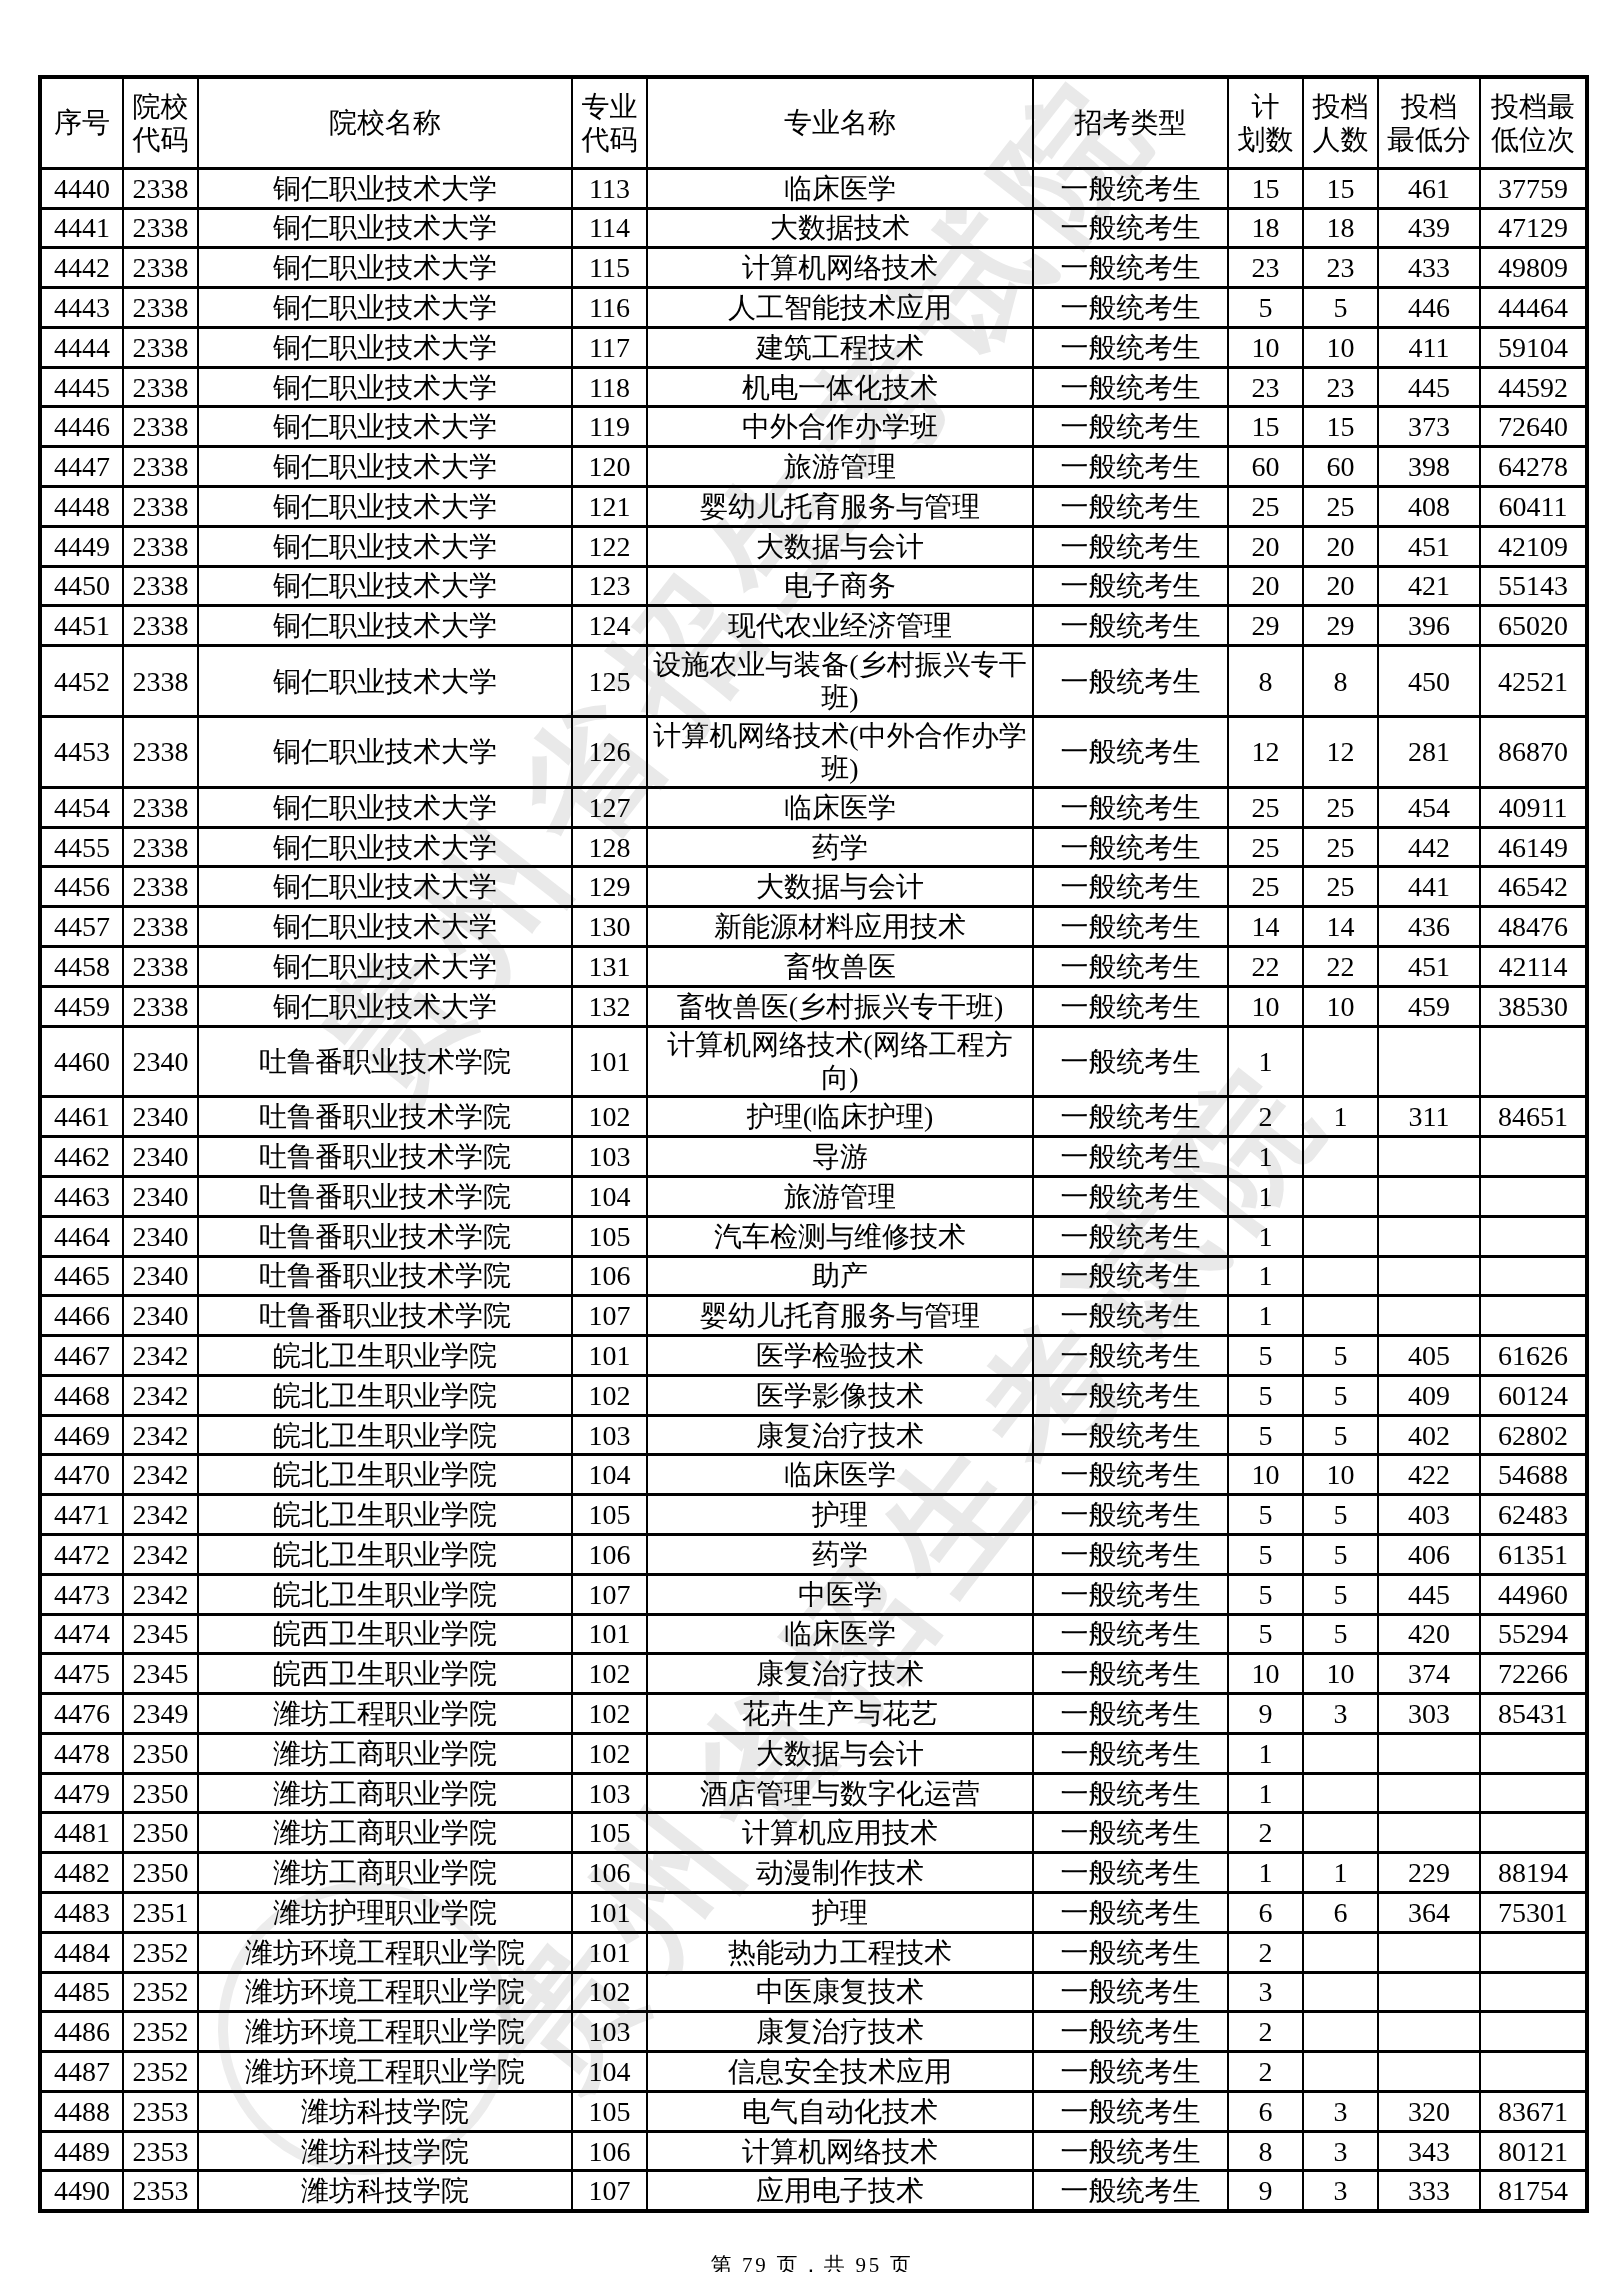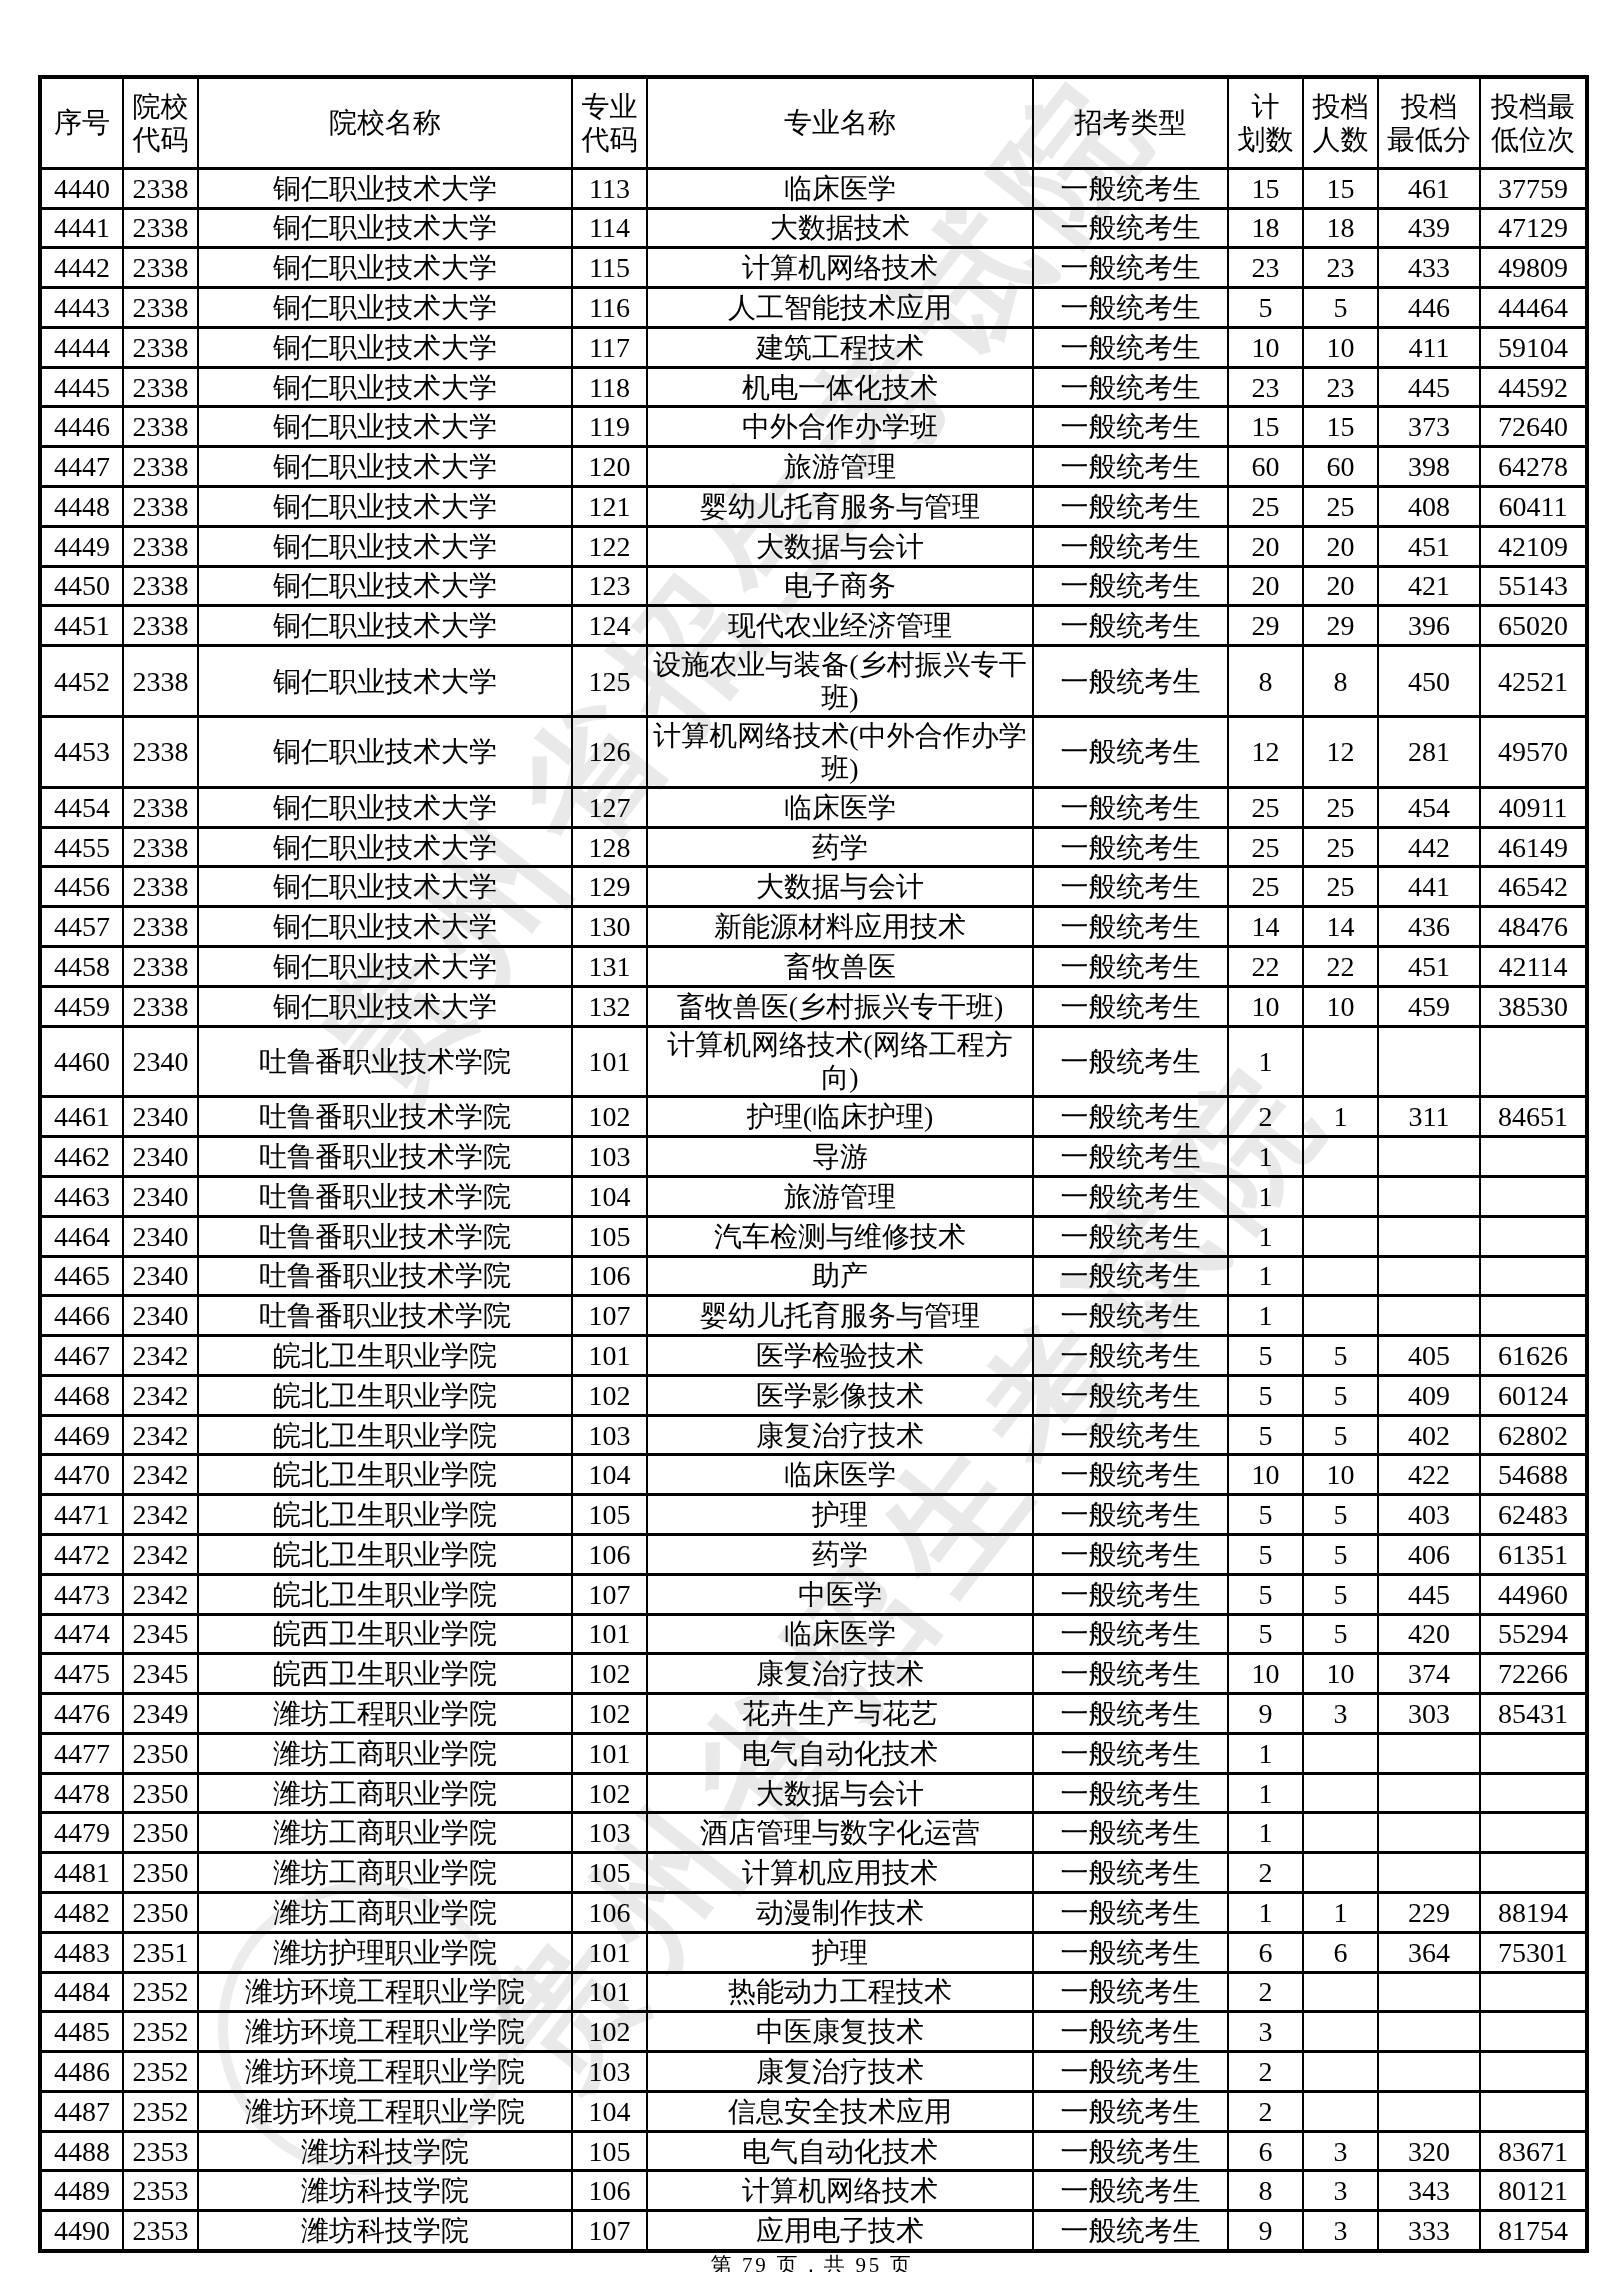--- a/index.html
+++ b/index.html
@@ -291,21 +291,21 @@
         <tr>
           <td>4453</td>
           <td>2338</td>
           <td>铜仁职业技术大学</td>
           <td>126</td>
           <td>计算机网络技术(中外合作办学班)</td>
           <td>一般统考生</td>
           <td>12</td>
           <td>12</td>
           <td>281</td>
-          <td>49570</td>
+          <td>86870</td>
         </tr>
         <tr>
           <td>4454</td>
           <td>2338</td>
           <td>铜仁职业技术大学</td>
           <td>127</td>
           <td>临床医学</td>
           <td>一般统考生</td>
           <td>25</td>
           <td>25</td>
@@ -568,32 +568,20 @@
           <td>4476</td>
           <td>2349</td>
           <td>潍坊工程职业学院</td>
           <td>102</td>
           <td>花卉生产与花艺</td>
           <td>一般统考生</td>
           <td>9</td>
           <td>3</td>
           <td>303</td>
           <td>85431</td>
-        </tr>
-        <tr>
-          <td>4477</td>
-          <td>2350</td>
-          <td>潍坊工商职业学院</td>
-          <td>101</td>
-          <td>电气自动化技术</td>
-          <td>一般统考生</td>
-          <td>1</td>
-          <td></td>
-          <td></td>
-          <td></td>
         </tr>
         <tr>
           <td>4478</td>
           <td>2350</td>
           <td>潍坊工商职业学院</td>
           <td>102</td>
           <td>大数据与会计</td>
           <td>一般统考生</td>
           <td>1</td>
           <td></td>

